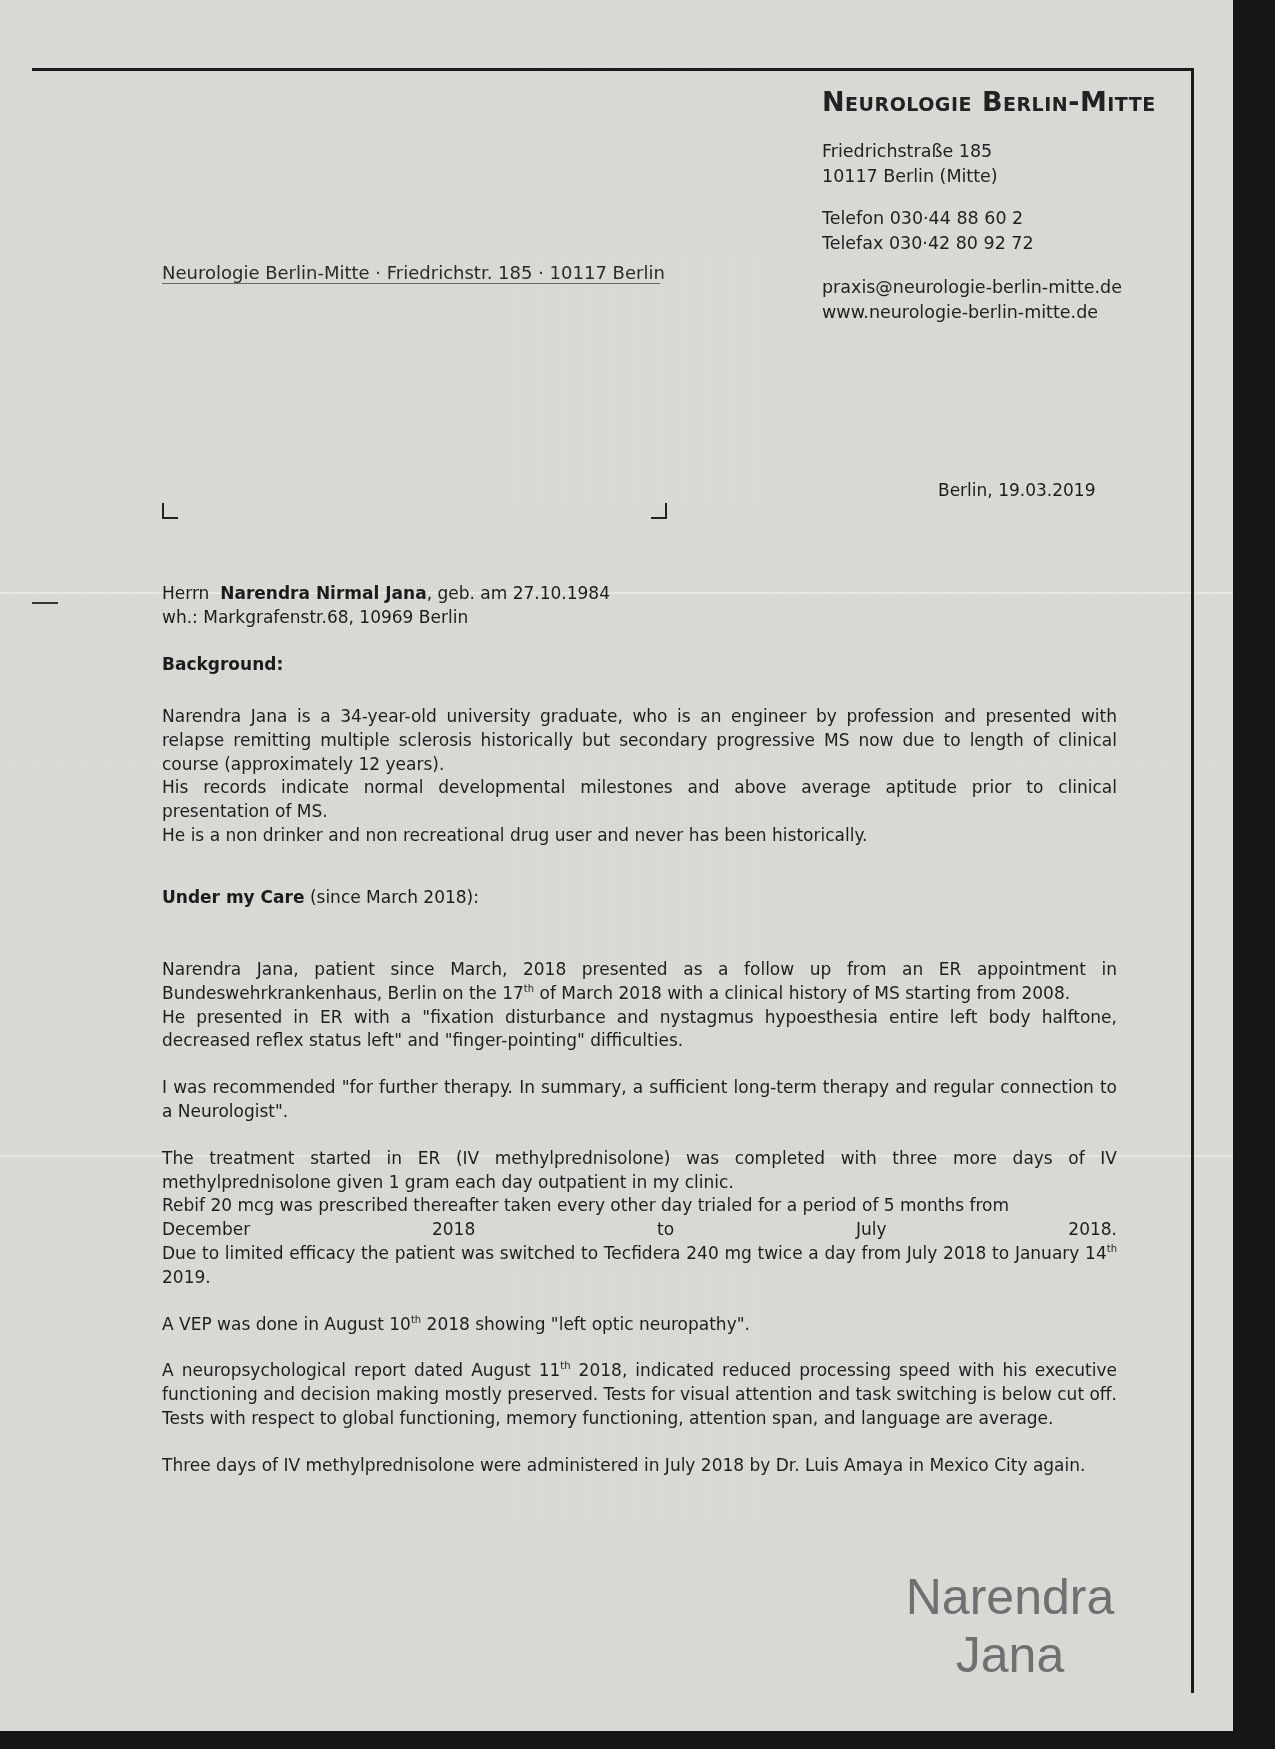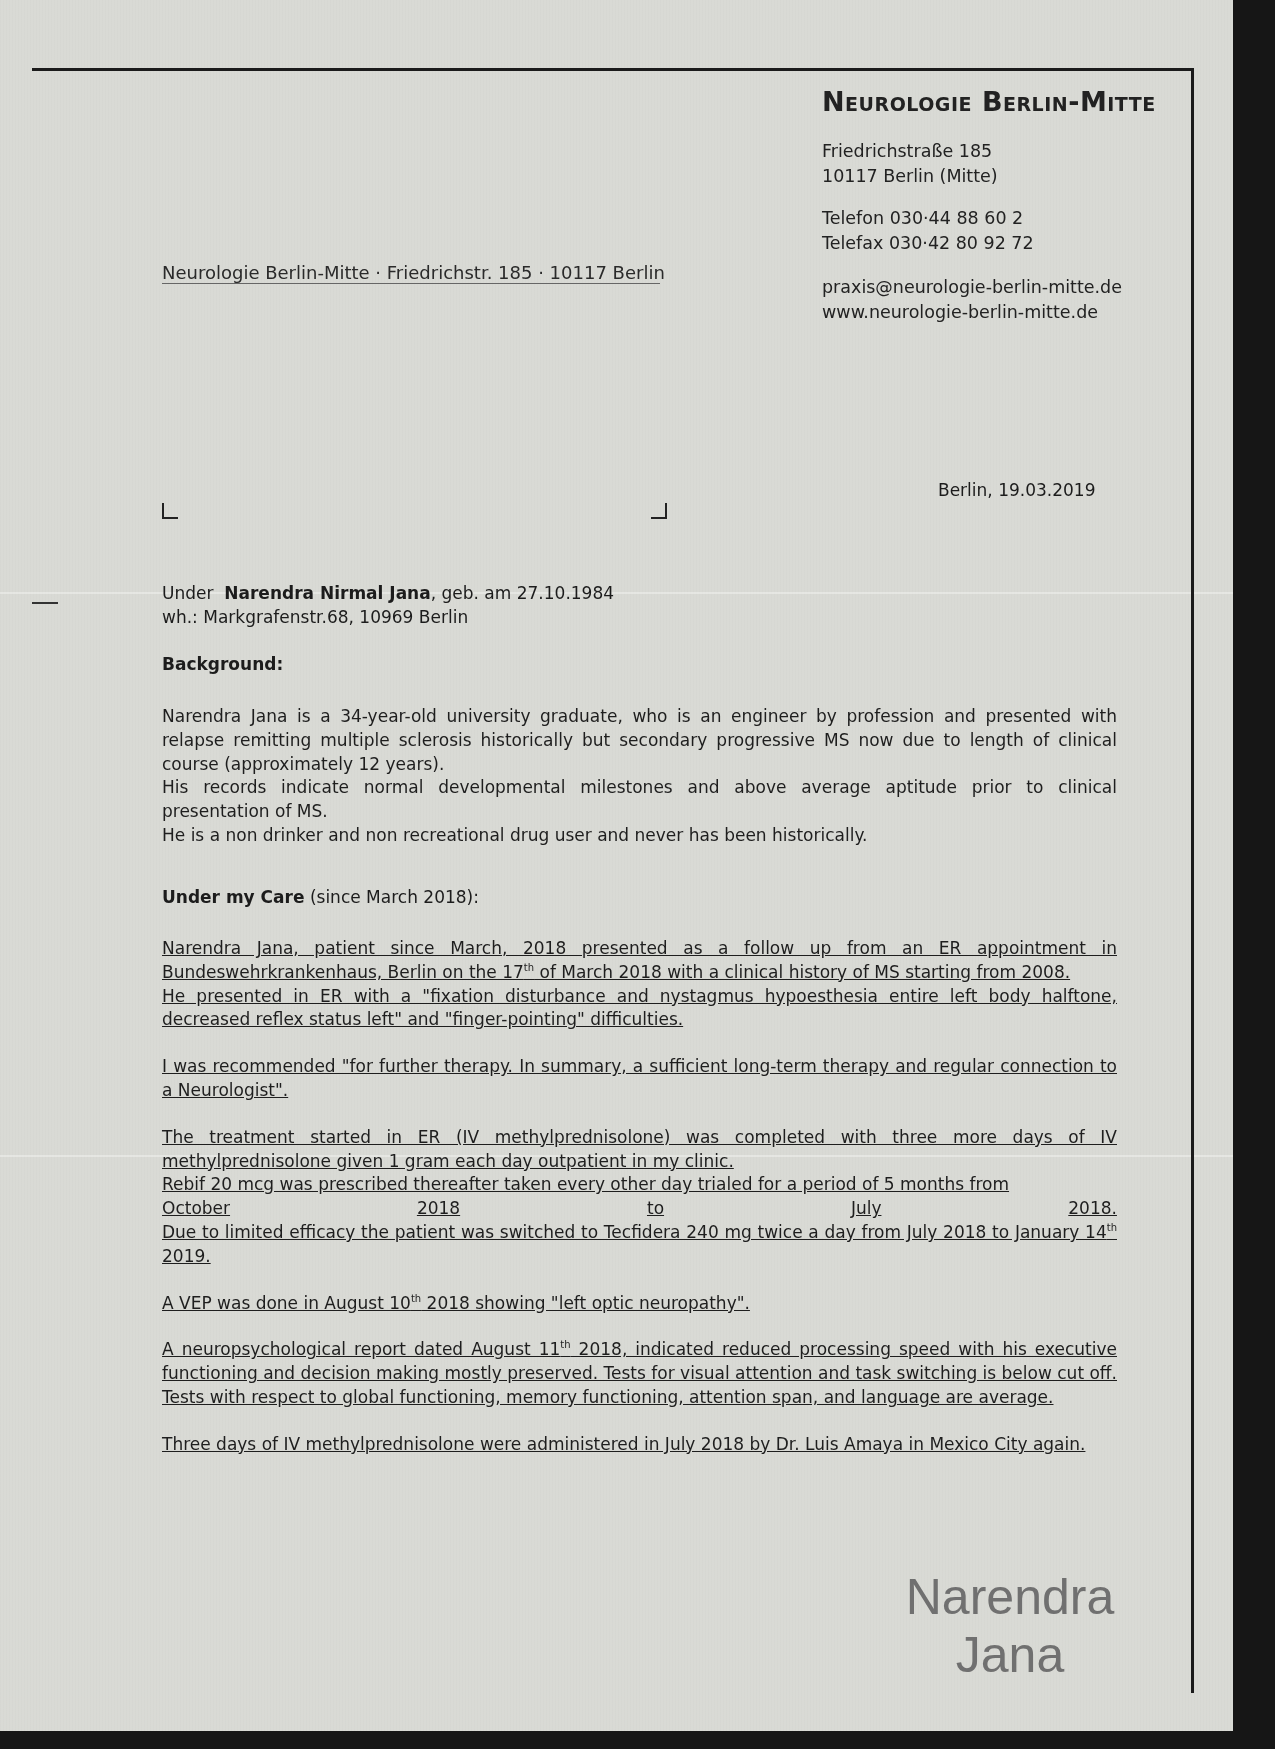--- a/index.html
+++ b/index.html
@@ -78,48 +78,48 @@
   <div class="sender-rule"></div>
 
   <div class="corner corner-l"></div>
   <div class="corner corner-r"></div>
   <div class="margin-dash"></div>
 
   <div class="date">Berlin, 19.03.2019</div>
 
   <div class="recipient">
     <div>
-      <span>Under</span>&nbsp;
+      <span>Herrn</span>&nbsp;
       <span class="bold">Narendra Nirmal Jana</span><span>, geb. am 27.10.1984</span>
     </div>
     <div>wh.: Markgrafenstr.68, 10969 Berlin</div>
   </div>
 
   <div class="heading" style="top:654px;">Background:</div>
 
   <div class="body-text" style="top:705px;">
     <p>Narendra Jana is a 34-year-old university graduate, who is an engineer by profession and presented with relapse remitting multiple sclerosis historically but secondary progressive MS now due to length of clinical course (approximately 12 years).</p>
     <p>His records indicate normal developmental milestones and above average aptitude prior to clinical presentation of MS.</p>
     <p>He is a non drinker and non recreational drug user and never has been historically.</p>
   </div>
 
   <div class="heading" style="top:887px; font-weight:normal;">
     <span class="bold">Under my Care</span><span> (since March 2018):</span>
   </div>
 
-  <div class="body-text" style="top:937px;text-decoration:underline;">
+  <div class="body-text" style="top:958px;">
     <p><span>Narendra Jana, patient since March, 2018 presented as a follow up from an ER appointment in Bundeswehrkrankenhaus, Berlin on the 17</span><sup>th</sup><span> of March 2018 with a clinical history of MS starting from 2008.</span></p>
     <p>He presented in ER with a "fixation disturbance and nystagmus hypoesthesia entire left body halftone, decreased reflex status left" and "finger-pointing" difficulties.</p>
     <div class="gap"></div>
     <p>I was recommended "for further therapy. In summary, a sufficient long-term therapy and regular connection to a Neurologist".</p>
     <div class="gap"></div>
     <p>The treatment started in ER (IV methylprednisolone) was completed with three more days of IV methylprednisolone given 1 gram each day outpatient in my clinic.</p>
     <p>Rebif 20 mcg was prescribed thereafter taken every other day trialed for a period of 5 months from</p>
     <div class="spread">
-      <span>October</span>
+      <span>December</span>
       <span>2018</span>
       <span>to</span>
       <span>July</span>
       <span>2018.</span>
     </div>
     <p><span>Due to limited efficacy the patient was switched to Tecfidera 240 mg twice a day from July 2018 to January 14</span><sup>th</sup><span> 2019.</span></p>
     <div class="gap"></div>
     <p><span>A VEP was done in August 10</span><sup>th</sup><span> 2018 showing "left optic neuropathy".</span></p>
     <div class="gap"></div>
     <p><span>A neuropsychological report dated August 11</span><sup>th</sup><span> 2018, indicated reduced processing speed with his executive functioning and decision making mostly preserved. Tests for visual attention and task switching is below cut off. Tests with respect to global functioning, memory functioning, attention span, and language are average.</span></p>

